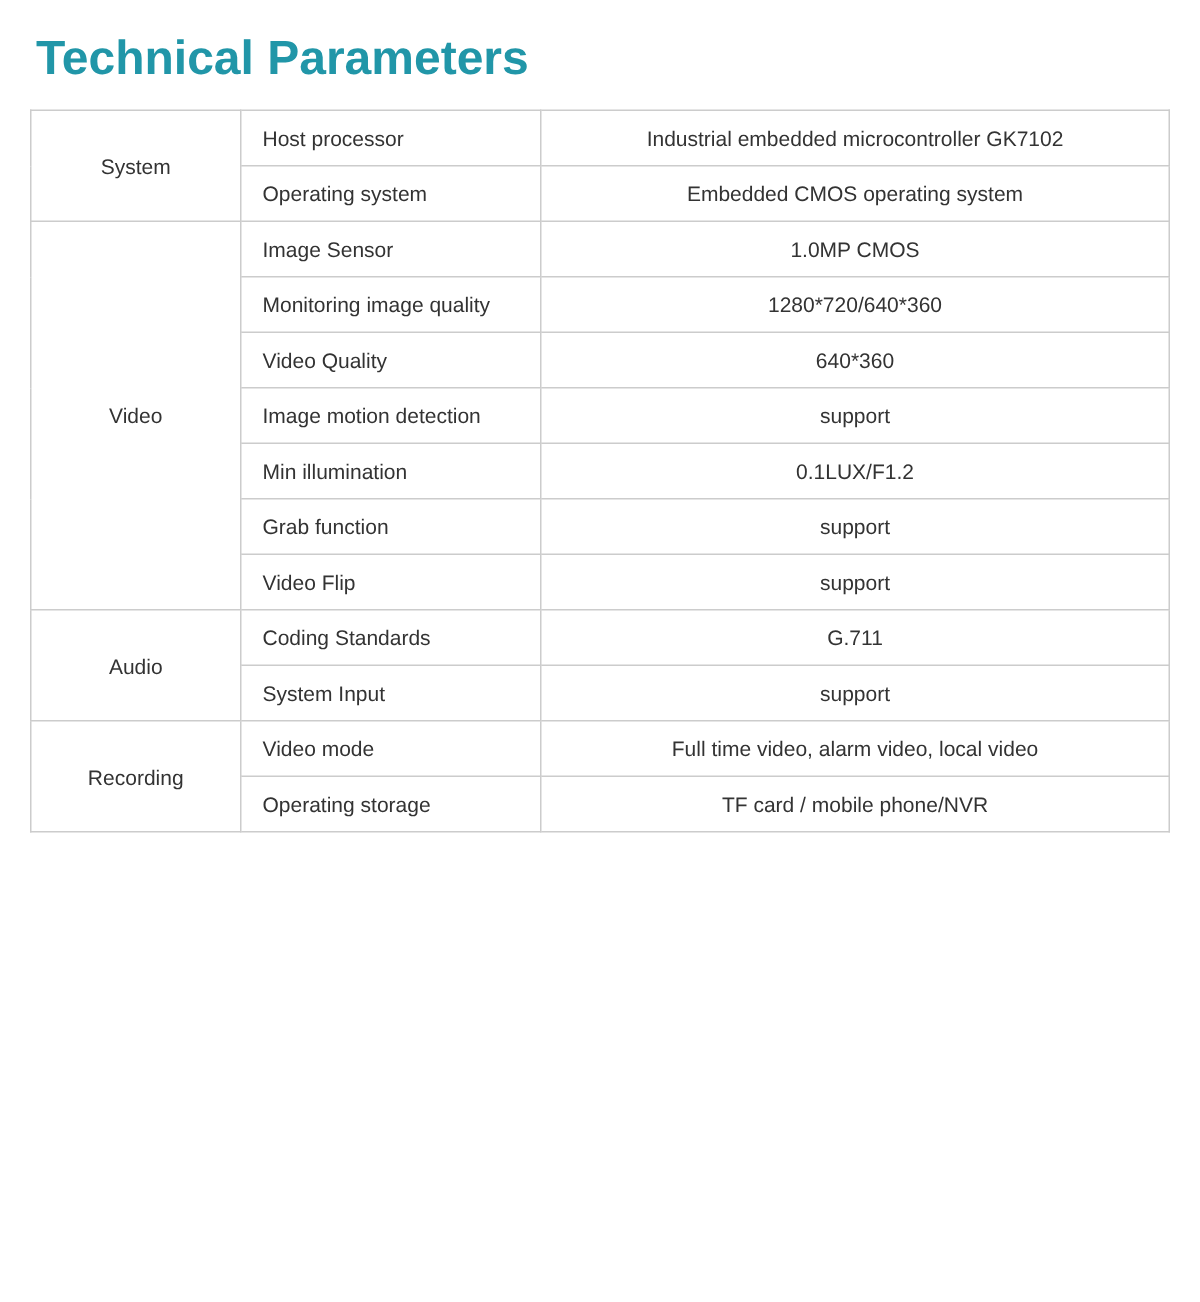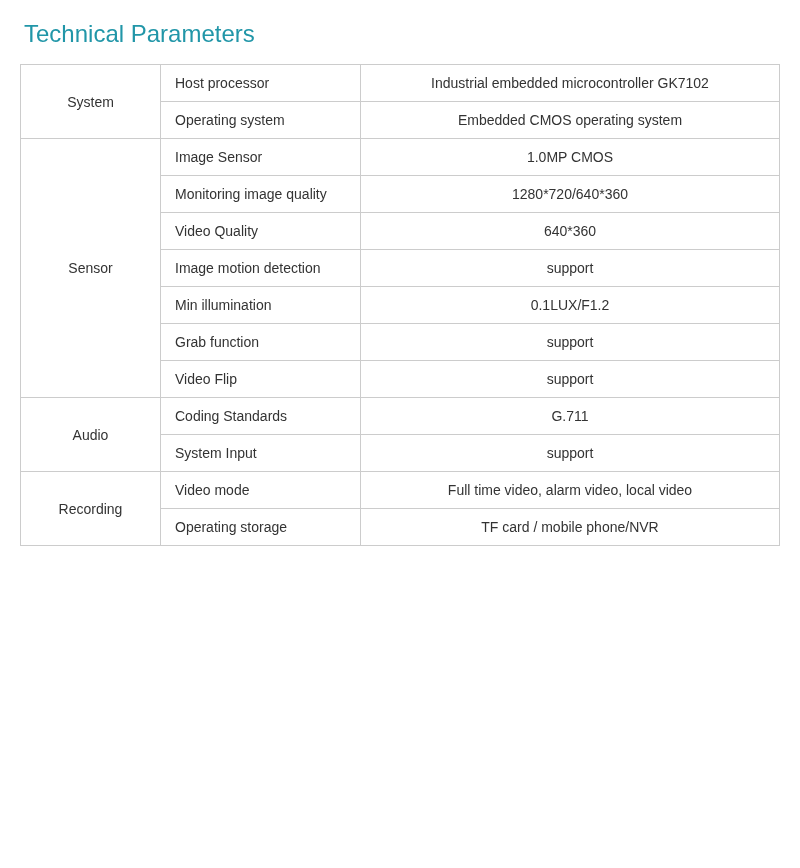--- a/index.html
+++ b/index.html
@@ -12,22 +12,22 @@
       font-family: -apple-system, BlinkMacSystemFont, 'Segoe UI', Arial, sans-serif;
       background: #ffffff;
       color: #333333;
       font-size: 14px;
       padding: 20px;
       width: 800px;
     }
 
     .page-title {
       color: #2196a8;
-      font-size: 24px;
-      font-weight: 400;
+      font-size: 32px;
+      font-weight: 700;
       margin-bottom: 16px;
       padding-left: 4px;
     }
 
     .params-table {
       width: 100%;
       border-collapse: collapse;
       border: 1px solid #cccccc;
     }
 
@@ -77,21 +77,21 @@
   <tr>
         <td class="col-category category-cell" rowspan="2">System</td>
         <td class="col-param">Host processor</td>
         <td class="col-value">Industrial embedded microcontroller GK7102</td>
       </tr>
       <tr>
         <td class="col-param">Operating system</td>
         <td class="col-value">Embedded CMOS operating system</td>
       </tr>
       <tr>
-        <td class="col-category category-cell" rowspan="7">Sensor</td>
+        <td class="col-category category-cell" rowspan="7">Video</td>
         <td class="col-param">Image Sensor</td>
         <td class="col-value">1.0MP CMOS</td>
       </tr>
       <tr>
         <td class="col-param">Monitoring image quality</td>
         <td class="col-value">1280*720/640*360</td>
       </tr>
       <tr>
         <td class="col-param">Video Quality</td>
         <td class="col-value">640*360</td>

